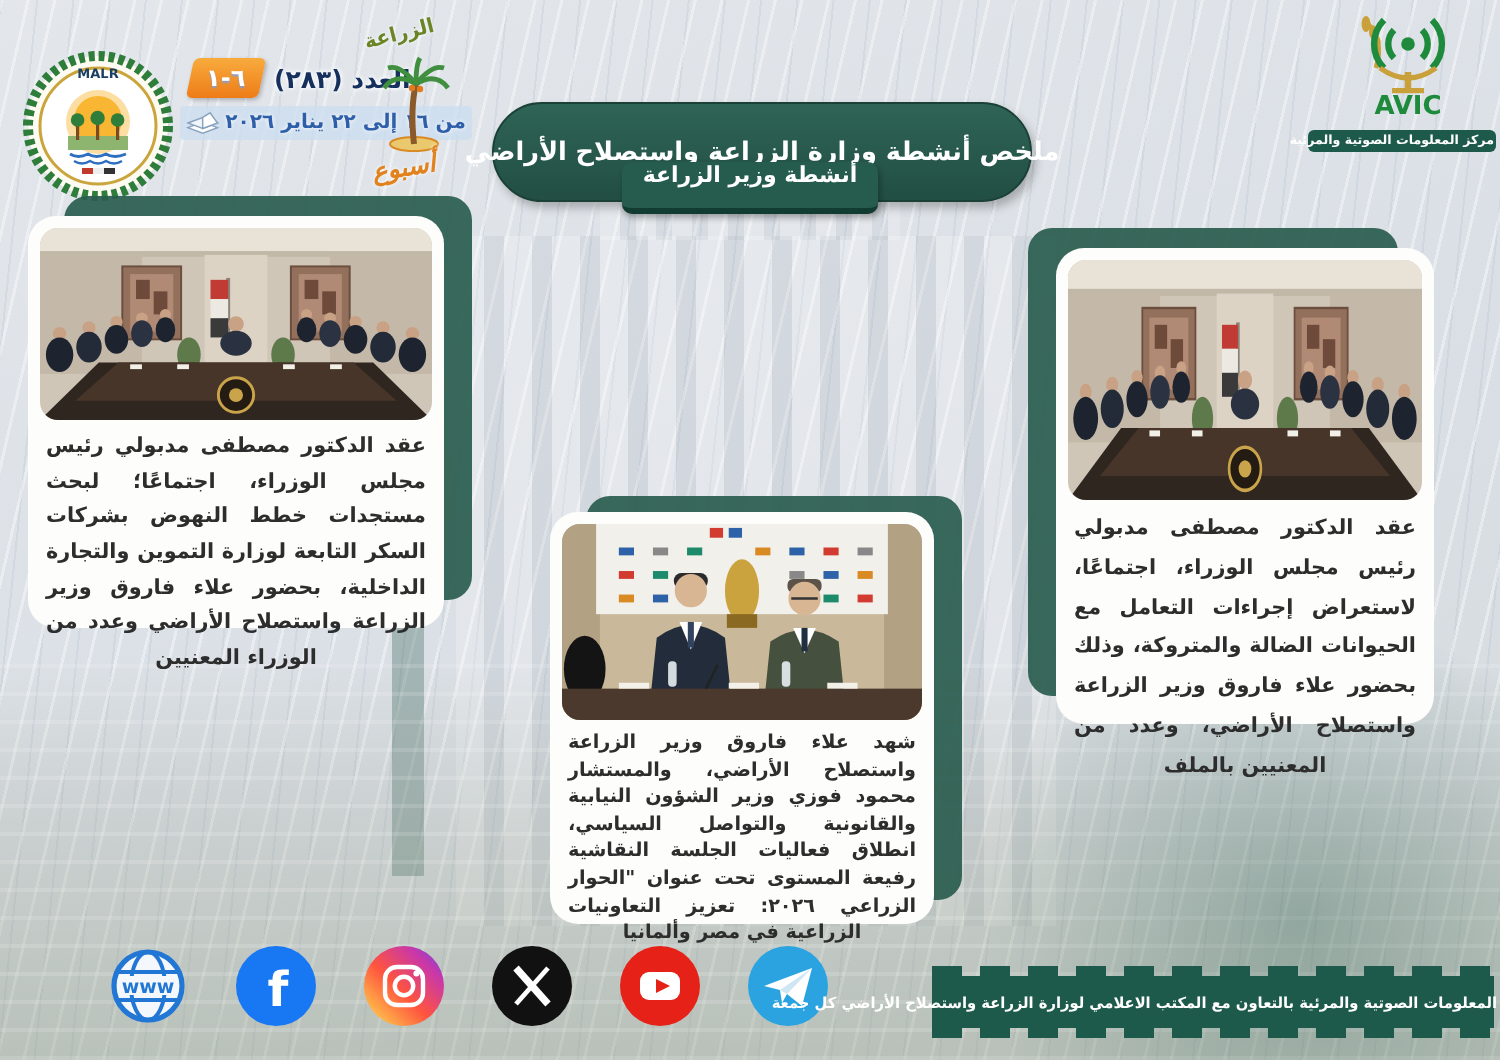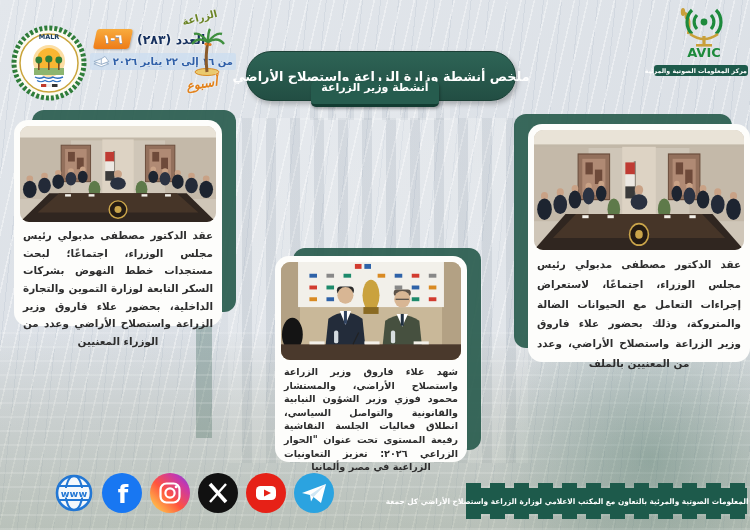--- a/index.html
+++ b/index.html
@@ -45,32 +45,32 @@
   .title-banner span{color:#fff;font-weight:bold;font-size:12.8px;white-space:nowrap;direction:rtl;}
   .avic{position:absolute;left:654px;top:4px;width:94px;text-align:left;}
   .avic-ribbon{margin-top:1px;background:#1d5a4b;border-radius:3px;color:#fff;font-size:6.3px;
     font-weight:bold;padding:2px 1px;direction:rtl;white-space:nowrap;}
   .section-badge{position:absolute;left:311px;top:81px;width:128px;height:23px;border-radius:5px;
     background:#265c4e;border-bottom:3px solid #123b31;display:flex;align-items:flex-start;justify-content:center;
     box-shadow:1px 2px 3px rgba(0,0,0,.3);}
   .section-badge span{color:#fff;font-size:11px;font-weight:bold;direction:rtl;}
   
   .card{position:absolute;background:#fdfdfb;border-radius:14px;padding:6px;box-sizing:border-box;}
-  .card-left{left:14px;top:120px;width:208px;height:206px;box-shadow:16px -12px 0 -2px rgba(41,92,78,.92);}
-  .card-right{left:528px;top:124px;width:222px;height:238px;box-shadow:-16px -12px 0 -2px rgba(41,92,78,.92);}
+  .card-left{left:14px;top:108px;width:208px;height:206px;box-shadow:16px -12px 0 -2px rgba(41,92,78,.92);}
+  .card-right{left:528px;top:124px;width:189px;height:238px;box-shadow:-16px -12px 0 -2px rgba(41,92,78,.92);}
   .card-center{left:275px;top:256px;width:192px;height:206px;box-shadow:16px -10px 0 -2px rgba(41,92,78,.92);}
   .photo{width:100%;border-radius:9px;overflow:hidden;display:block;}
   .photo svg{display:block;width:100%;height:100%;}
   .ph-left{height:96px;} .ph-right{height:120px;} .ph-center{height:98px;}
   .caption{direction:rtl;text-align:justify;text-align-last:center;font-weight:bold;color:#2d2d2d;padding:5px 3px 0;}
   .cap-left{font-size:10.4px;line-height:1.7;}
   .cap-right{font-size:10.4px;line-height:1.9;}
   .cap-center{font-size:9.6px;line-height:1.42;}
   
-  .social-row{position:absolute;left:54px;top:473px;display:flex;gap:8px;}
+  .social-row{position:absolute;left:54px;top:473px;display:flex;gap:24px;}
   .social{width:40px;height:40px;border-radius:50%;display:flex;align-items:center;justify-content:center;cursor:pointer;}
   .ig{background:linear-gradient(45deg,#ffd54d 5%,#ff543e 45%,#c837ab 78%,#5b4fe9 100%);}
   .stamp{position:absolute;left:466px;top:488px;width:281px;height:26px;background:#1d5a4b;
     display:flex;align-items:center;justify-content:center;}
   .stamp::before,.stamp::after{content:"";position:absolute;left:0;width:100%;height:6px;
     background:repeating-linear-gradient(90deg,#1d5a4b 0 15px,transparent 15px 24px);}
   .stamp::before{top:-5px}.stamp::after{bottom:-5px}
   .stamp-text{color:#fff;font-size:7.6px;font-weight:bold;white-space:nowrap;transform:scaleX(.97);direction:rtl;}
 </style>
 </head>

